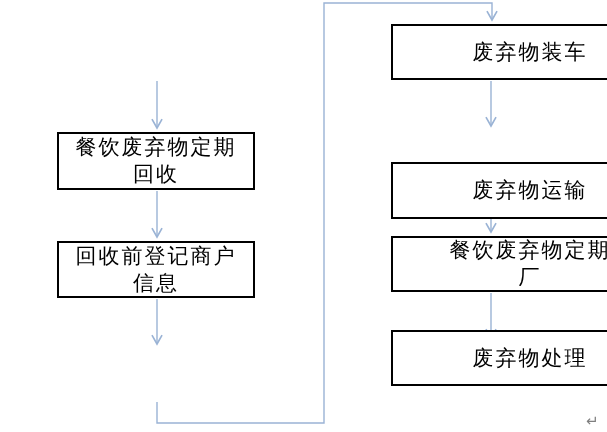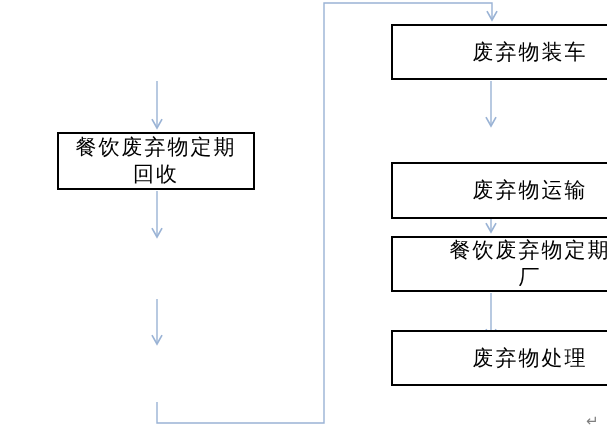--- a/index.html
+++ b/index.html
@@ -81,20 +81,22 @@
 
     <line class="flow-line" x1="491" y1="81" x2="491" y2="126" marker-end="url(#arrowhead)"></line>
     <line class="flow-line" x1="491" y1="188" x2="491" y2="232" marker-end="url(#arrowhead)"></line>
     <line class="flow-line" x1="491" y1="293" x2="491" y2="338" marker-end="url(#arrowhead)"></line>
 
     <path class="flow-line" d="M157,402 L157,423 L324,423 L324,3 L492,3 L492,20" marker-end="url(#arrowhead)"></path>
   </svg>
 
   <div class="flow-box col-left b2">餐饮废弃物定期
 回收</div>
+  <div class="flow-box col-left b3">回收前登记商户
+信息</div>
 
   <div class="flow-box col-right b5">废弃物装车</div>
   <div class="flow-box col-right b6">废弃物运输</div>
   <div class="flow-box col-right b7">餐饮废弃物定期
 厂</div>
   <div class="flow-box col-right b8">废弃物处理</div>
 
   <span class="return-mark">↵</span>
 </div>
 

